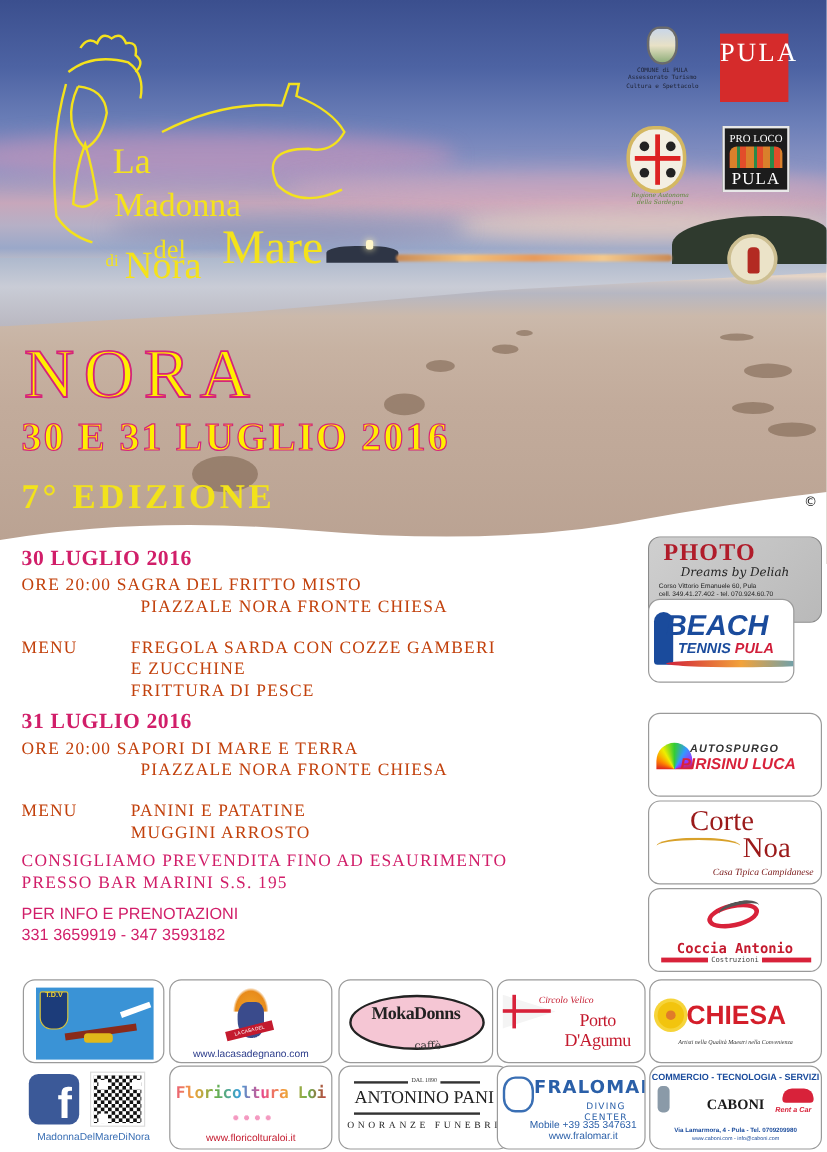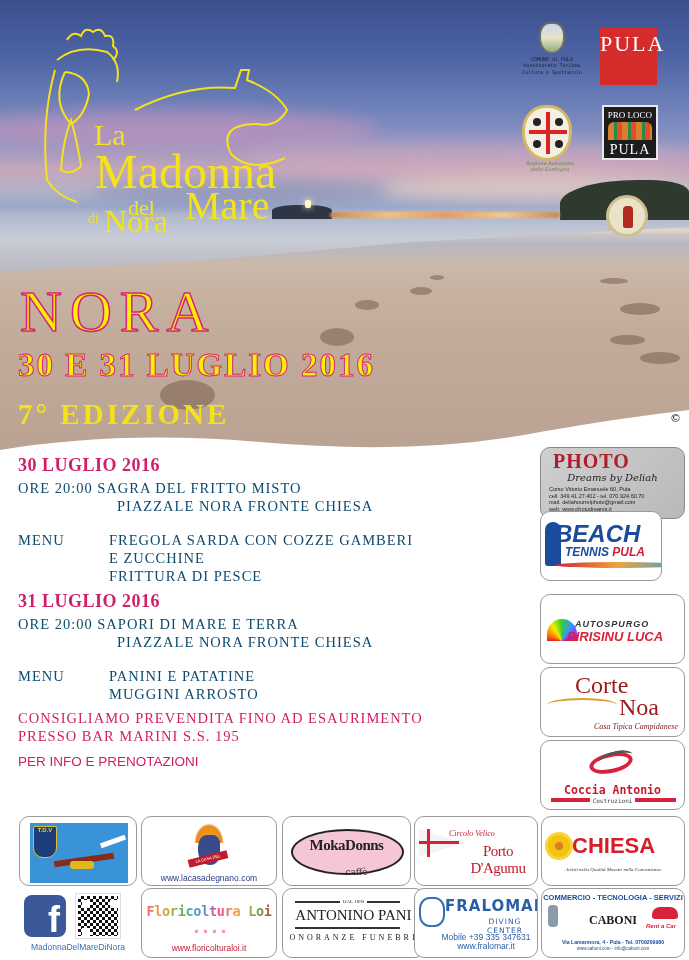--- a/index.html
+++ b/index.html
@@ -31,21 +31,21 @@
   .shore-dark.s1 { left: 272px; width: 60px; }
   .shore-dark.s2 { left: 560px; width: 129px; top: 180px; height: 40px; background: #2f3a2e; border-radius: 60% 30% 0 0; }
   .lights { position: absolute; left: 330px; top: 212px; width: 230px; height: 6px;
     background: linear-gradient(90deg, #c98a55, #f3c27c, #e89a5a, #f5c98c, #c98a55); border-radius: 3px; filter: blur(1px); }
   .lighthouse { position: absolute; left: 305px; top: 200px; width: 6px; height: 8px; background: #fff6c9; border-radius: 2px; box-shadow: 0 0 6px #fff3b0; }
   .footprint { position: absolute; background: rgba(120,95,75,0.55); border-radius: 50%; filter: blur(0.6px); }
 
   .logo-madonna { position: absolute; left: 25px; top: 10px; width: 270px; height: 230px; }
   .logo-title { position: absolute; font-family: "Liberation Serif", serif; color: #f4e21c; letter-spacing: 0px; line-height: 1; }
   .t-la { left: 94px; top: 120px; font-size: 30px; }
-  .t-madonna { left: 95px; top: 148px; font-size: 48px; }
+  .t-madonna { left: 95px; top: 158px; font-size: 28px; }
   .t-del { left: 128px; top: 197px; font-size: 22px; }
   .t-mare { left: 185px; top: 186px; font-size: 40px; }
   .t-di { left: 88px; top: 212px; font-size: 14px; }
   .t-nora { left: 104px; top: 205px; font-size: 32px; }
 
   .sponsor-top { position: absolute; }
   .comune { left: 520px; top: 22px; width: 64px; text-align: center; }
   .comune .crest { width: 26px; height: 32px; margin: 0 auto 2px; border-radius: 40% 40% 50% 50%;
     background: linear-gradient(180deg,#c9d6e8 0%, #e8e1c6 50%, #8fae7a 100%); border: 2px solid #6b6b6b; }
   .comune .ctext { font-family: "DejaVu Sans Mono", monospace; font-size: 5px; color: #1d2233; line-height: 1.25; }
@@ -71,37 +71,37 @@
   }
   .nora-big { left: 20px; top: 278px; font-size: 58px; letter-spacing: 8px; font-weight: normal; -webkit-text-stroke: 1.5px #d6247a; }
   .dates { left: 18px; top: 347px; font-size: 33px; letter-spacing: 2px; }
   .edizione { left: 18px; top: 398px; font-size: 29px; -webkit-text-stroke: 0px; color: #f2e21b; letter-spacing: 3px; }
   .copyright { position: absolute; left: 670px; top: 412px; font-size: 11px; color: #222; font-family: "DejaVu Sans", sans-serif; }
   .wave { position: absolute; left: 0; top: 390px; width: 689px; height: 90px; }
 
   
   .program { position: absolute; left: 18px; top: 455px; width: 520px; }
   .day-title { font-family: "Liberation Serif", serif; font-weight: bold; color: #d11e69; font-size: 18px; letter-spacing: 0.5px; }
-  .line { font-family: "Liberation Serif", serif; color: #0c4a6e; font-size: 14.5px; letter-spacing: 1px; white-space: nowrap; height: 18px; line-height: 18px; }
+  .line { font-family: "Liberation Serif", serif; color: #c2410c; font-size: 14.5px; letter-spacing: 1px; white-space: nowrap; height: 18px; line-height: 18px; }
   .indent { padding-left: 99px; }
   .menu-row { display: flex; }
   .menu-label { width: 91px; }
   .pink-line { font-family: "Liberation Serif", serif; color: #d11e69; font-size: 14.5px; letter-spacing: 1px; white-space: nowrap; height: 18px; line-height: 18px; }
   .info { font-family: "Liberation Sans", sans-serif; color: #d11e69; font-size: 13.5px; line-height: 17px; }
 
   
   .card { position: absolute; background: #fff; border: 1.5px solid #9a9a9a; border-radius: 10px; overflow: hidden; }
   .card .name { position: absolute; width: 100%; text-align: center; }
 
   .photo { left: 540px; top: 447px; width: 145px; height: 72px; background: linear-gradient(135deg,#cfcfcf,#b9b9b9); border-color:#8a8a8a; }
   .photo .h { left: 0; top: 2px; font-family: "Liberation Serif", serif; font-weight: bold; color: #b01c2a; font-size: 20px; letter-spacing: 1px; text-align: left; padding-left: 12px; }
   .photo .sub { left: 0; top: 24px; font-family: "DejaVu Serif", serif; font-style: italic; font-size: 10px; color: #222; }
   .photo .small { position: absolute; left: 8px; top: 38px; font-family: "Liberation Sans", sans-serif; font-size: 5.5px; color: #222; line-height: 6.6px; }
 
-  .beach { left: 540px; top: 511px; width: 122px; height: 70px; }
+  .beach { left: 540px; top: 499px; width: 122px; height: 70px; }
   .beach .b1 { top: 8px; left: 14px; font-family: "Liberation Sans", sans-serif; font-weight: bold; font-style: italic; font-size: 24px; color: #1a4b9c; letter-spacing: 0; }
   .beach .b2 { top: 33px; left: 24px; font-family: "Liberation Sans", sans-serif; font-weight: bold; font-style: italic; font-size: 12px; color: #1a4b9c; }
   .beach .b2 span { color: #d11e3a; text-align: right; }
   .beach .swoosh { position: absolute; left: 14px; top: 50px; width: 125px; height: 6px; background: linear-gradient(90deg,#d1213a,#f2a23a,#3aa0d8); border-radius: 50%; }
   .beach .player { position: absolute; left: 4px; top: 10px; width: 16px; height: 44px; background: #1a4b9c; border-radius: 8px 8px 3px 3px; }
 
   .pirisinu { left: 540px; top: 594px; width: 145px; height: 70px; }
   .pirisinu .rainbow { position: absolute; left: 6px; top: 24px; width: 30px; height: 22px; border-radius: 30px 30px 0 0;
     background: conic-gradient(from 270deg at 50% 100%, #d22 0deg, #f80 30deg, #ee0 60deg, #3c3 90deg, #39f 120deg, #93f 150deg, #d22 180deg); }
   .pirisinu .p1 { top: 24px; left: 34px; width: auto; font-family: "Liberation Sans", sans-serif; font-style: italic; font-weight: bold; font-size: 9px; color: #333; letter-spacing: 1px; }
@@ -285,20 +285,21 @@
     <div>
       <div class="line">PANINI E PATATINE</div>
       <div class="line">MUGGINI ARROSTO</div>
     </div>
   </div>
 
   <div class="pink-line" style="margin-top:6px;">CONSIGLIAMO PREVENDITA FINO AD ESAURIMENTO</div>
   <div class="pink-line">PRESSO BAR MARINI S.S. 195</div>
 
   <div class="info" style="margin-top:8px;">PER INFO E PRENOTAZIONI</div>
+  <div class="info">331 3659919 - 347 3593182</div>
 </div>
 
 <div class="card photo">
   <div class="name h">PHOTO</div>
   <div class="name sub">Dreams by Deliah</div>
   <div class="small">
     <div>Corso Vittorio Emanuele 60, Pula</div>
     <div>cell. 349.41.27.402 - tel. 070.924.60.70</div>
     <div>mail. deliahourrelphoto@gmail.com</div>
     <div>web: www.photodreams.it</div>

